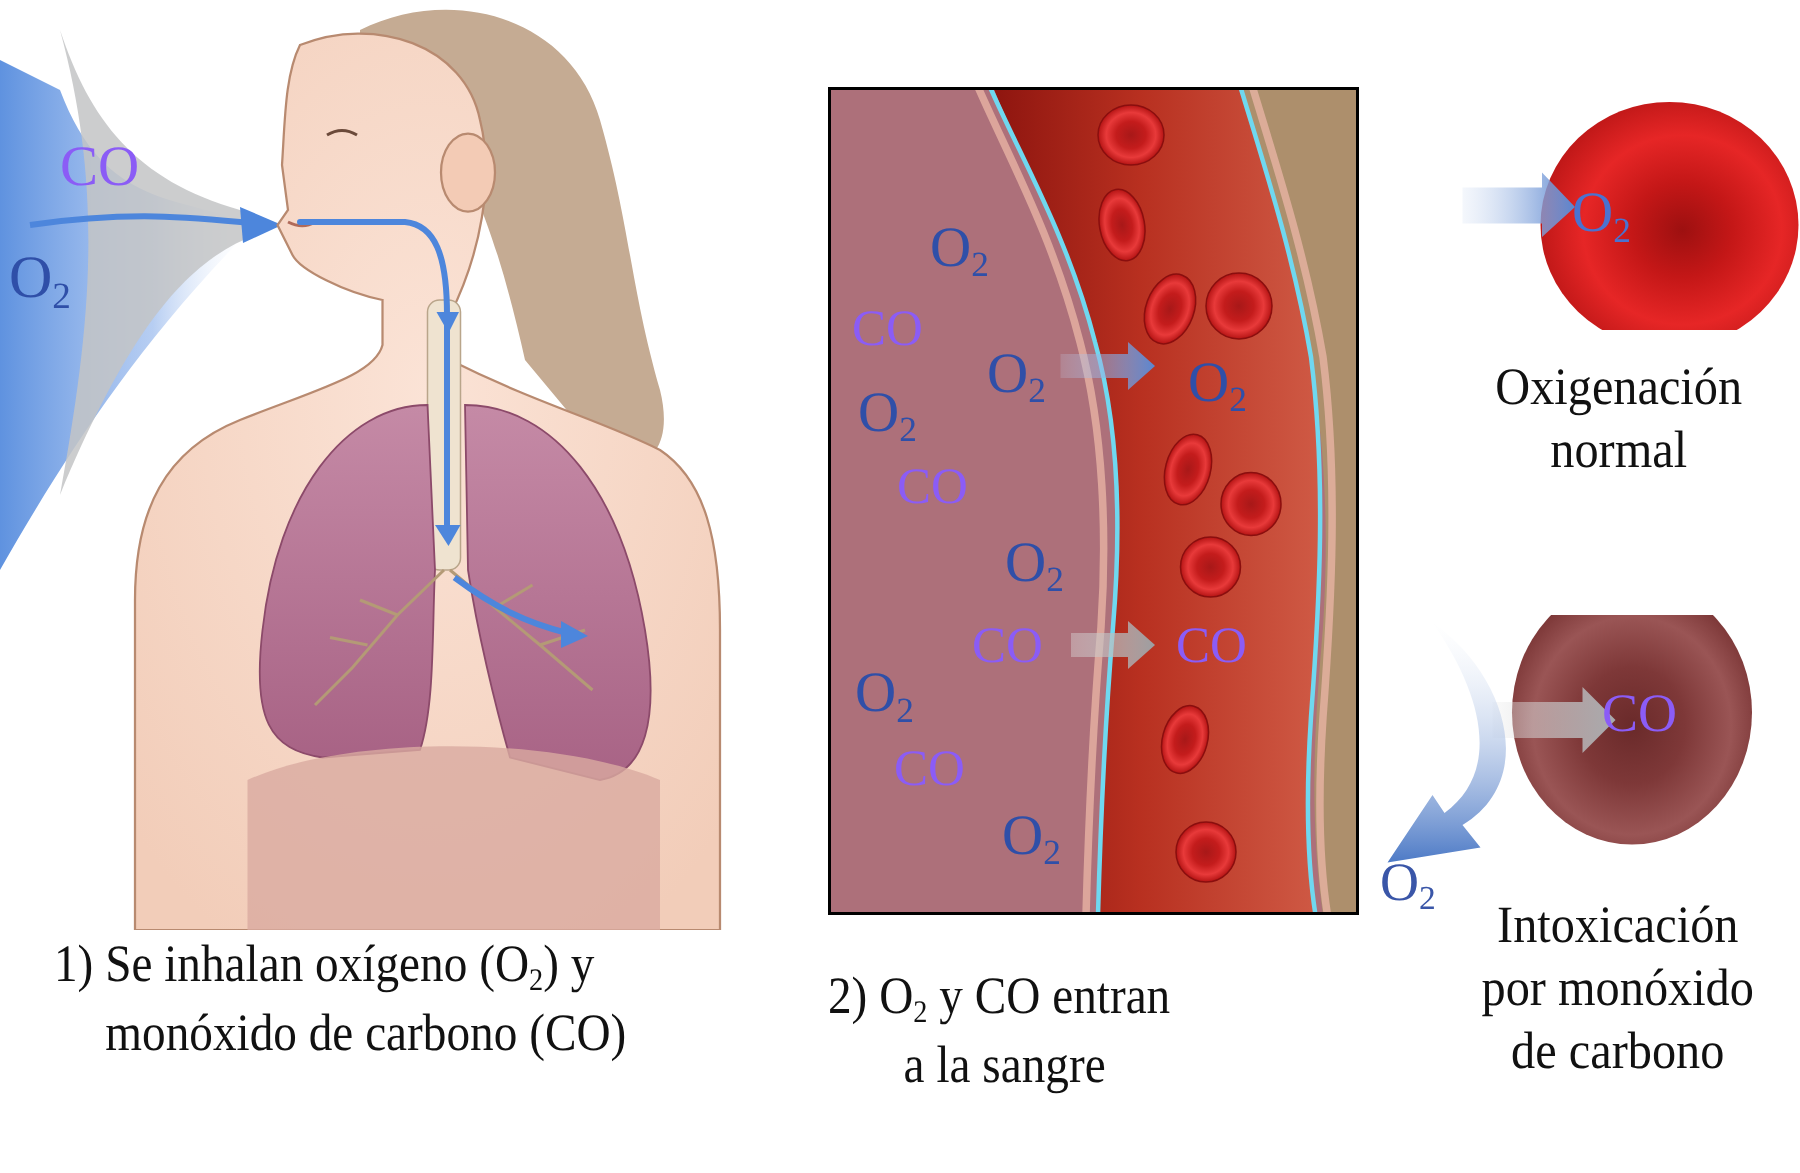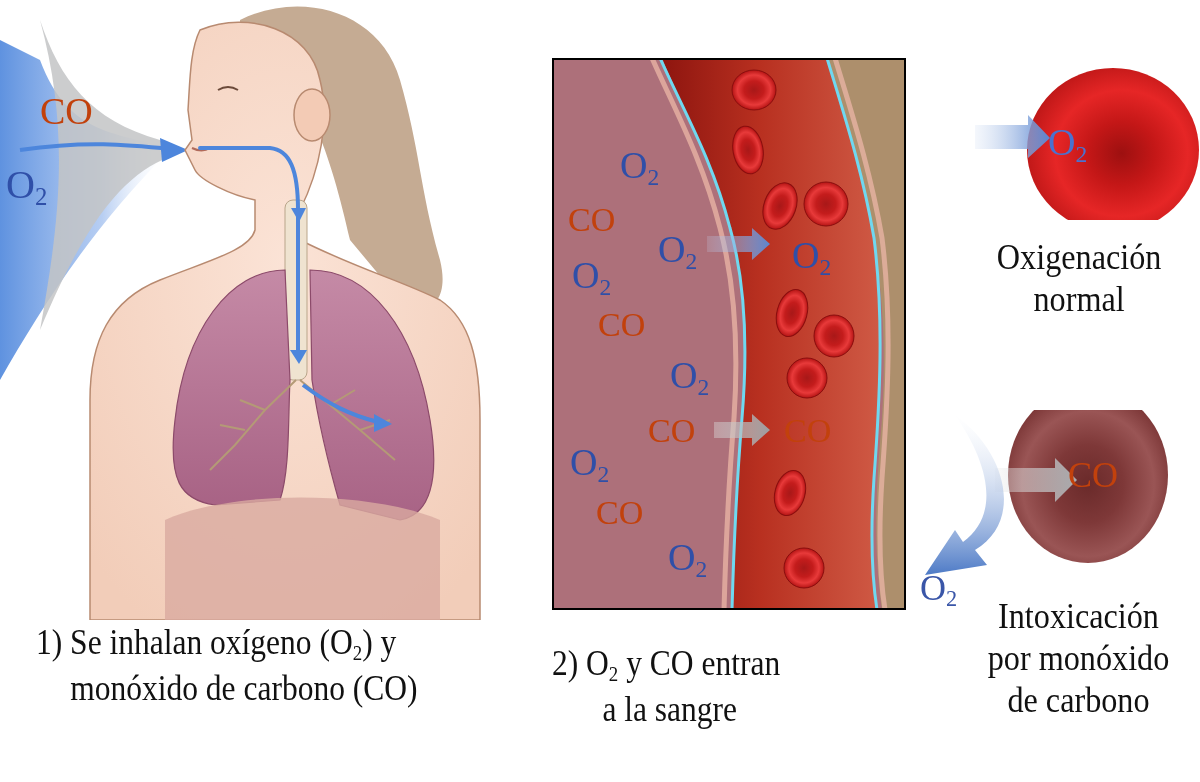--- a/index.html
+++ b/index.html
@@ -1,21 +1,21 @@
 <!DOCTYPE html>
 <html><head>
 <meta charset="utf-8">
 <style>
   html, body { margin:0; padding:0; background:#ffffff; }
   body { width:1200px; height:782px; position:relative; overflow:hidden;
          font-family:"Liberation Serif", "DejaVu Serif", serif; }
   .abs { position:absolute; }
   .lbl { position:absolute; font-family:"Liberation Serif", serif; line-height:1; white-space:nowrap; }
   .o2 { color:#2f4fa8; }
-  .co { color:#c2410c; }
+  .co { color:#8b5cf6; }
   .sub { font-size:0.62em; position:relative; top:0.28em; }
   .caption { position:absolute; font-family:"Liberation Serif", serif; font-size:35px; color:#111;
              line-height:42px; transform:scaleX(0.9); transform-origin:left top; white-space:nowrap; }
   .caption .sub { font-size:0.6em; top:0.3em; }
   .center { text-align:center; }
 </style>
 </head>
 <body>
 
 <div class="abs" style="left:0;top:0;width:520px;height:620px;">

